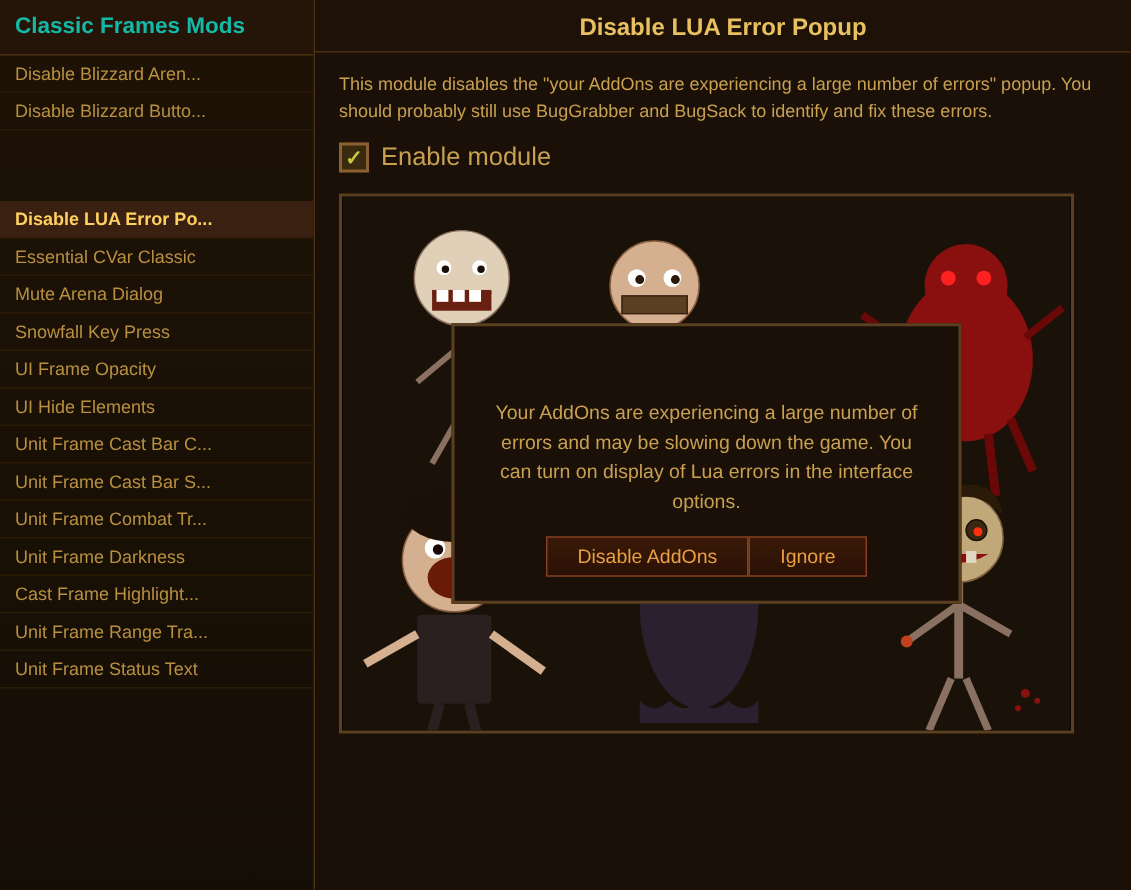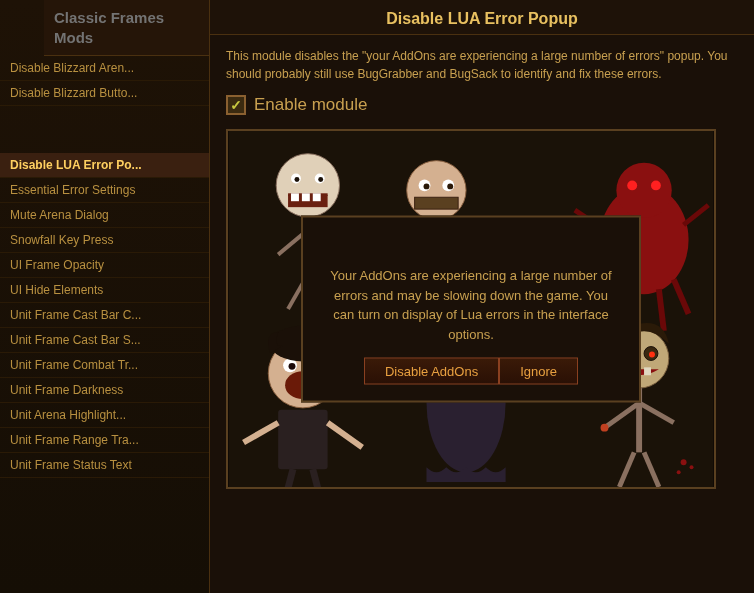--- a/index.html
+++ b/index.html
@@ -22,25 +22,24 @@
       border-right: 1px solid #4a3010;
       height: 593px;
       overflow-y: auto;
       overflow-x: hidden;
     }
 
     .sidebar-header {
       padding: 8px 10px;
       font-size: 15px;
       font-weight: bold;
-      color: #737373;
+      color: #14b8a6;
       border-bottom: 1px solid #4a3010;
       background: #251508;
       line-height: 1.3;
-      margin-left: 44px;
     }
 
     .sidebar-item {
       padding: 5px 10px;
       font-size: 12px;
       color: #b89040;
       cursor: pointer;
       white-space: nowrap;
       overflow: hidden;
       text-overflow: ellipsis;
@@ -186,30 +185,30 @@
   </style>
 </head>
 <body>
 
 <div id="sidebar">
   <div class="sidebar-header">Classic Frames Mods</div>
 
 <div class="sidebar-item">Disable Blizzard Aren...</div>
     <div class="sidebar-item">Disable Blizzard Butto...</div>
     <div class="sidebar-item active">Disable LUA Error Po...</div>
-    <div class="sidebar-item">Essential Error Settings</div>
+    <div class="sidebar-item">Essential CVar Classic</div>
     <div class="sidebar-item">Mute Arena Dialog</div>
     <div class="sidebar-item">Snowfall Key Press</div>
     <div class="sidebar-item">UI Frame Opacity</div>
     <div class="sidebar-item">UI Hide Elements</div>
     <div class="sidebar-item">Unit Frame Cast Bar C...</div>
     <div class="sidebar-item">Unit Frame Cast Bar S...</div>
     <div class="sidebar-item">Unit Frame Combat Tr...</div>
     <div class="sidebar-item">Unit Frame Darkness</div>
-    <div class="sidebar-item">Unit Arena Highlight...</div>
+    <div class="sidebar-item">Cast Frame Highlight...</div>
     <div class="sidebar-item">Unit Frame Range Tra...</div>
     <div class="sidebar-item">Unit Frame Status Text</div>
   </div>
 
 <div id="main">
   <div id="content-header">Disable LUA Error Popup</div>
   <div id="content-body">
     <div id="description-text">This module disables the "your AddOns are experiencing a large number of errors" popup. You should probably still use BugGrabber and BugSack to identify and fix these errors.</div>
     <div id="enable-module-row">
       <div class="checkbox-icon checked"></div>

